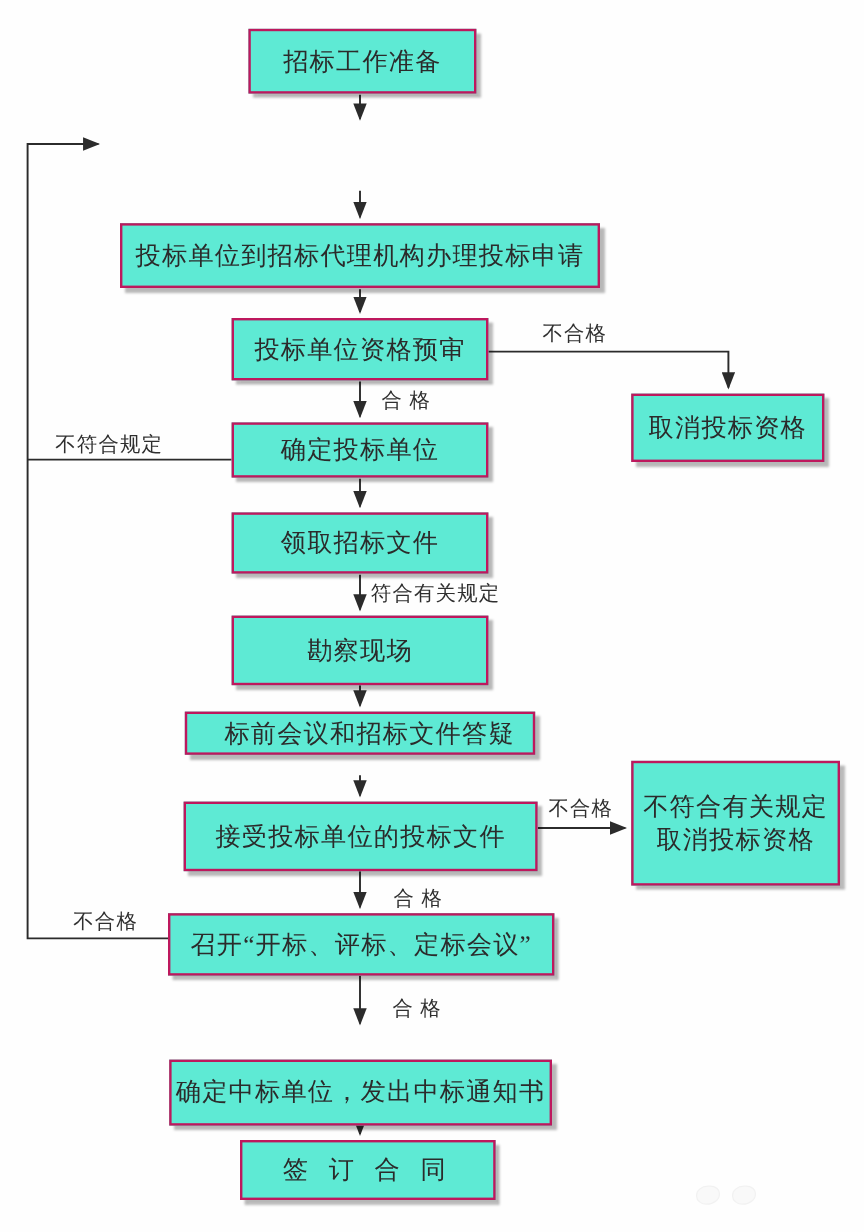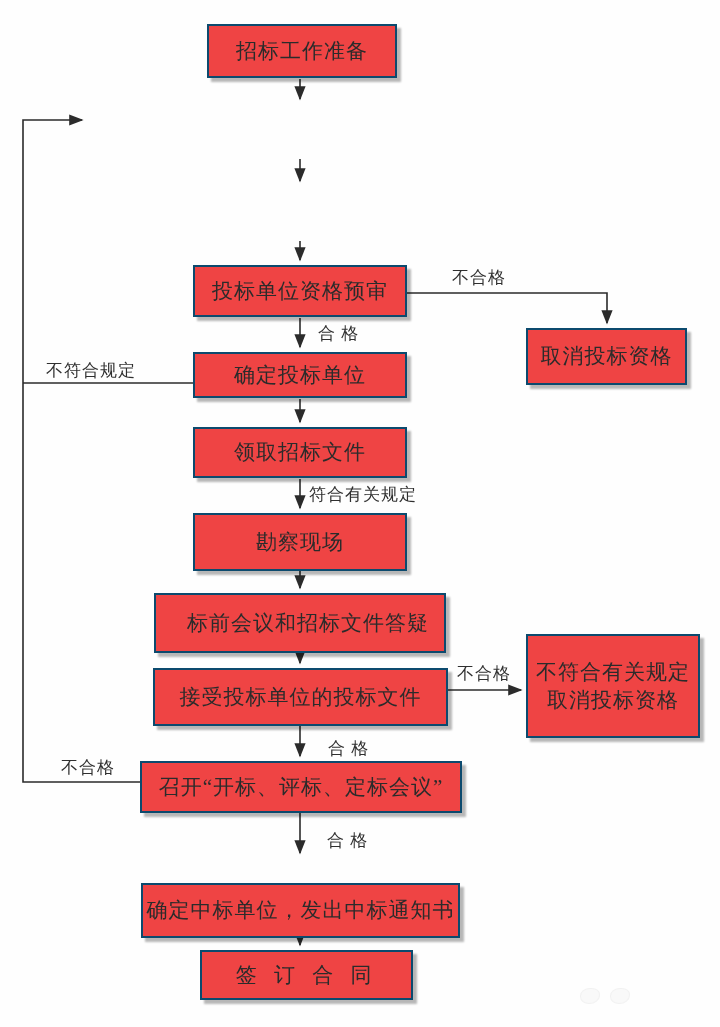--- a/index.html
+++ b/index.html
@@ -11,22 +11,22 @@
     font-family:"Liberation Serif","DejaVu Serif",serif;
     color:#2b2b2b;
   }
   .connector-layer{
     position:absolute;left:0;top:0;width:720px;height:1027px;
     pointer-events:none;
   }
   .node{
     position:absolute;
     box-sizing:border-box;
-    border:2px solid #0c4a6e;
-    background:#ef4444;
+    border:2px solid #be185d;
+    background:#5eead4;
     box-shadow:4px 4px 2px rgba(0,0,0,0.28);
     display:flex;align-items:center;justify-content:center;
     text-align:center;
     font-size:21px;
     letter-spacing:1px;
     line-height:1.25;
     z-index:2;
   }
   .node.two-line{flex-direction:column;justify-content:center;gap:2px;}
   .edge-label{
@@ -80,38 +80,41 @@
       <polyline points="140,782 23,782 23,120 82,120" marker-end="url(#arrow)"></polyline>
       <line x1="193" y1="383" x2="23" y2="383"></line>
     </g>
   </svg>
 
   <div class="node" style="left:207px;top:24px;width:190px;height:54px;">
     <span>招标工作准备</span>
   </div>
 
 
+  <div class="node" style="left:100px;top:186px;width:400px;height:54px;">
+    <span>投标单位到招标代理机构办理投标申请</span>
+  </div>
 
   <div class="node" style="left:193px;top:265px;width:214px;height:52px;">
     <span>投标单位资格预审</span>
   </div>
 
   <div class="node" style="left:193px;top:352px;width:214px;height:46px;text-align:right;">
     <span>确定投标单位</span>
   </div>
 
   <div class="node" style="left:193px;top:427px;width:214px;height:51px;">
     <span>领取招标文件</span>
   </div>
 
   <div class="node" style="left:193px;top:513px;width:214px;height:58px;">
     <span>勘察现场</span>
   </div>
 
-  <div class="node" style="left:154px;top:593px;width:292px;height:60px;padding-left:16px;">
+  <div class="node" style="left:154px;top:593px;width:292px;height:36px;padding-left:16px;">
     <span>标前会议和招标文件答疑</span>
   </div>
 
   <div class="node" style="left:153px;top:668px;width:295px;height:58px;">
     <span>接受投标单位的投标文件</span>
   </div>
 
   <div class="node" style="left:140px;top:761px;width:322px;height:52px;">
     <span>召开“开标、评标、定标会议”</span>
   </div>

